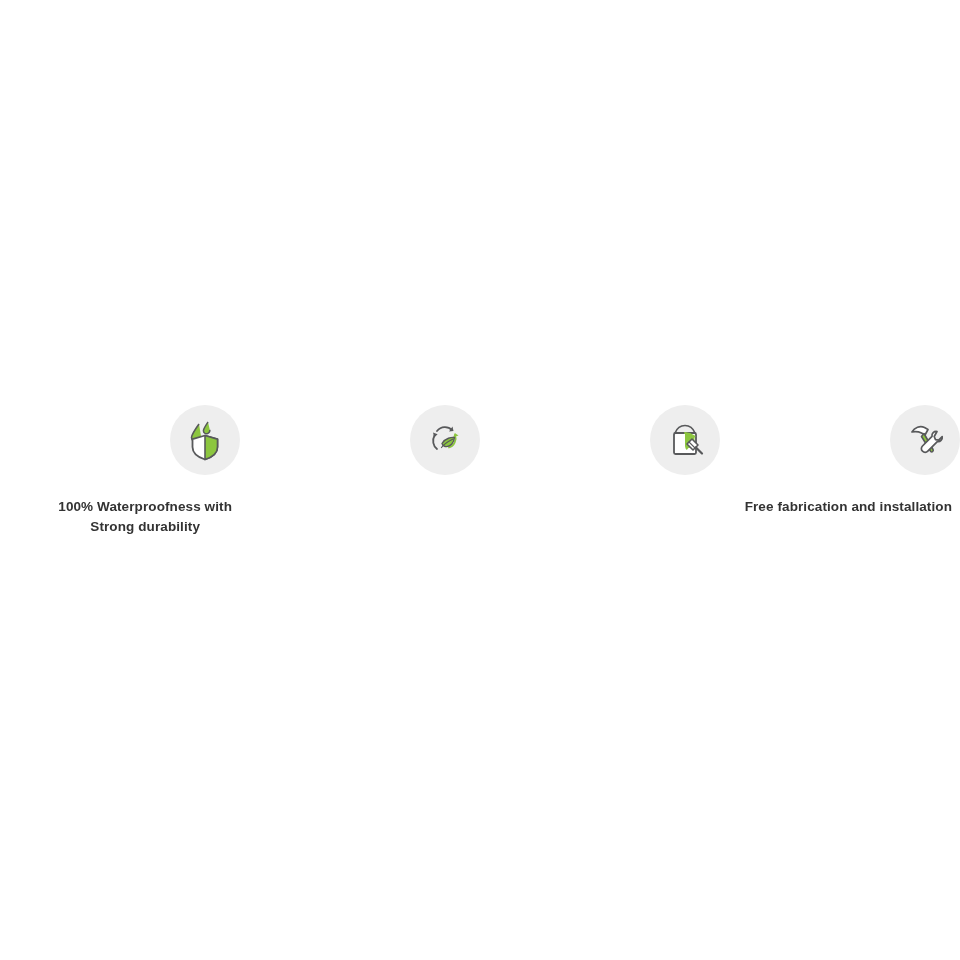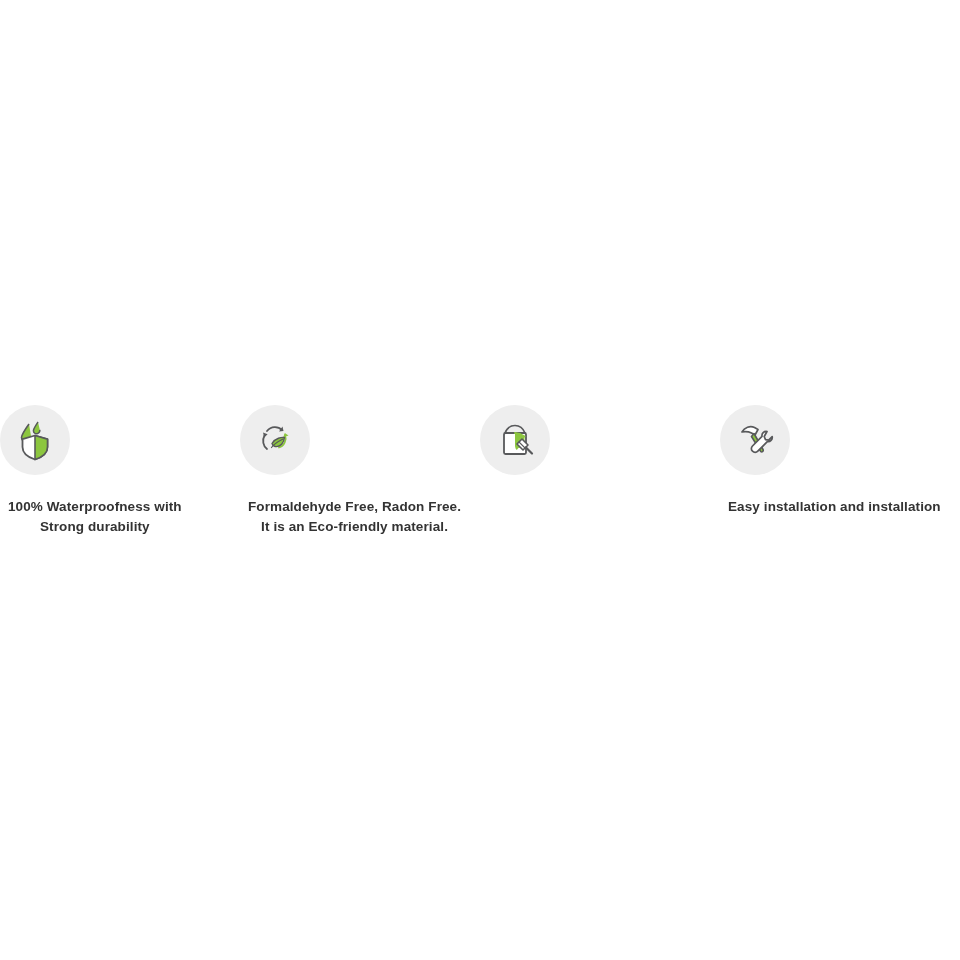--- a/index.html
+++ b/index.html
@@ -21,22 +21,23 @@
     width: 960px;
     display: flex;
     flex-direction: row;
     align-items: flex-start;
     justify-content: space-between;
   }
   .feature {
     width: 240px;
     display: flex;
     flex-direction: column;
-    align-items: flex-start;
+    align-items: flex-end;
     text-align: center;
+    margin-left: 13px;
   }
   .icon-circle {
     width: 70px;
     height: 70px;
     border-radius: 50%;
     background: #eeeeee;
     display: flex;
     align-items: center;
     justify-content: center;
     margin-bottom: 22px;
@@ -78,22 +79,20 @@
         <path d="M16 15 C20 10 27 10 31 14" fill="none" stroke="#58595B" stroke-width="1.8" stroke-linecap="round"></path>
         <path d="M31.5 10.5 L32.5 15 L28 15.6 Z" fill="#58595B"></path>
         <path d="M34 19 C36 24 33 30 28 31.5" fill="none" stroke="#8CC63F" stroke-width="1.8" stroke-linecap="round"></path>
         <path d="M37.5 19.6 L33.8 17 L32.2 21.2 Z" fill="#8CC63F"></path>
         <path d="M16 33 C12 30 11 24 13.5 19.5" fill="none" stroke="#58595B" stroke-width="1.8" stroke-linecap="round"></path>
         <path d="M12 16.5 L16.6 18.2 L13.2 21.6 Z" fill="#58595B"></path>
         <path d="M21 27.5 C24 22 31 21 33.5 21.5 C33 26.5 29.5 31.5 24 30.5 C22.5 30.2 21.4 29 21 27.5 Z" fill="#8CC63F" stroke="#58595B" stroke-width="1.4" stroke-linejoin="round"></path>
         <path d="M20.5 31.5 C23 28 28 25 32 23" fill="none" stroke="#58595B" stroke-width="1.2" stroke-linecap="round"></path>
       </svg>
     </div>
-    <div class="feature-caption">Formaldehyde Free, Radon Free.
-It is an Eco-friendly material.</div>
   </div>
 
   <div class="feature">
     <div class="icon-circle">
       <svg width="48" height="48" viewBox="0 0 48 48" aria-hidden="true">
         <path d="M14 17 C16 12 20 9.5 24 9.5 C28 9.5 32 12 34 17" fill="none" stroke="#58595B" stroke-width="1.6" stroke-linecap="round"></path>
         <rect x="13" y="17" width="22" height="21" rx="1.5" fill="#FFFFFF" stroke="#58595B" stroke-width="1.8"></rect>
         <path d="M24 17 C27 17 30.5 18.2 33.5 20.5 L33.5 30 C30.5 33.5 28 30 26.5 33 C25.5 35.2 24.5 32.8 24 30 Z" fill="#8CC63F"></path>
         <path d="M33.5 20.5 C30.5 18.3 27 17 24 17" fill="none" stroke="#8CC63F" stroke-width="2" stroke-linecap="round"></path>
         <path d="M26 28 L31 23 L37 29 L32 34 Z" fill="#FFFFFF" stroke="#58595B" stroke-width="1.6" stroke-linejoin="round"></path>
@@ -104,16 +103,16 @@
   </div>
 
   <div class="feature">
     <div class="icon-circle">
       <svg width="48" height="48" viewBox="0 0 48 48" aria-hidden="true">
         <path d="M11 16 C13.5 11.5 19 9.5 23.5 11.5 L27 13.5 L24 19 L20.5 17 C18 15.8 14.5 15.2 11 16 Z" fill="#FFFFFF" stroke="#58595B" stroke-width="1.7" stroke-linejoin="round"></path>
         <path d="M23 17.5 L32 33.5 C32.8 35 31.2 36.6 29.8 35.7 L20.5 20.5 Z" fill="#8CC63F" stroke="#58595B" stroke-width="1.6" stroke-linejoin="round"></path>
         <path d="M36 15.5 C33 15 30.5 17.4 31 20.4 L21.5 30 C20 31.5 20 33.8 21.5 35.2 C23 36.7 25.3 36.7 26.8 35.2 L36.3 25.6 C39.3 26.1 41.7 23.6 41.2 20.6 L37.6 24.2 L34.5 23.6 L33.2 20.5 Z" fill="#FFFFFF" stroke="#58595B" stroke-width="1.7" stroke-linejoin="round"></path>
       </svg>
     </div>
-    <div class="feature-caption">Easy installation and installation</div>
+    <div class="feature-caption">Free fabrication and installation</div>
   </div>
 
 </div>
 
 </body></html>

